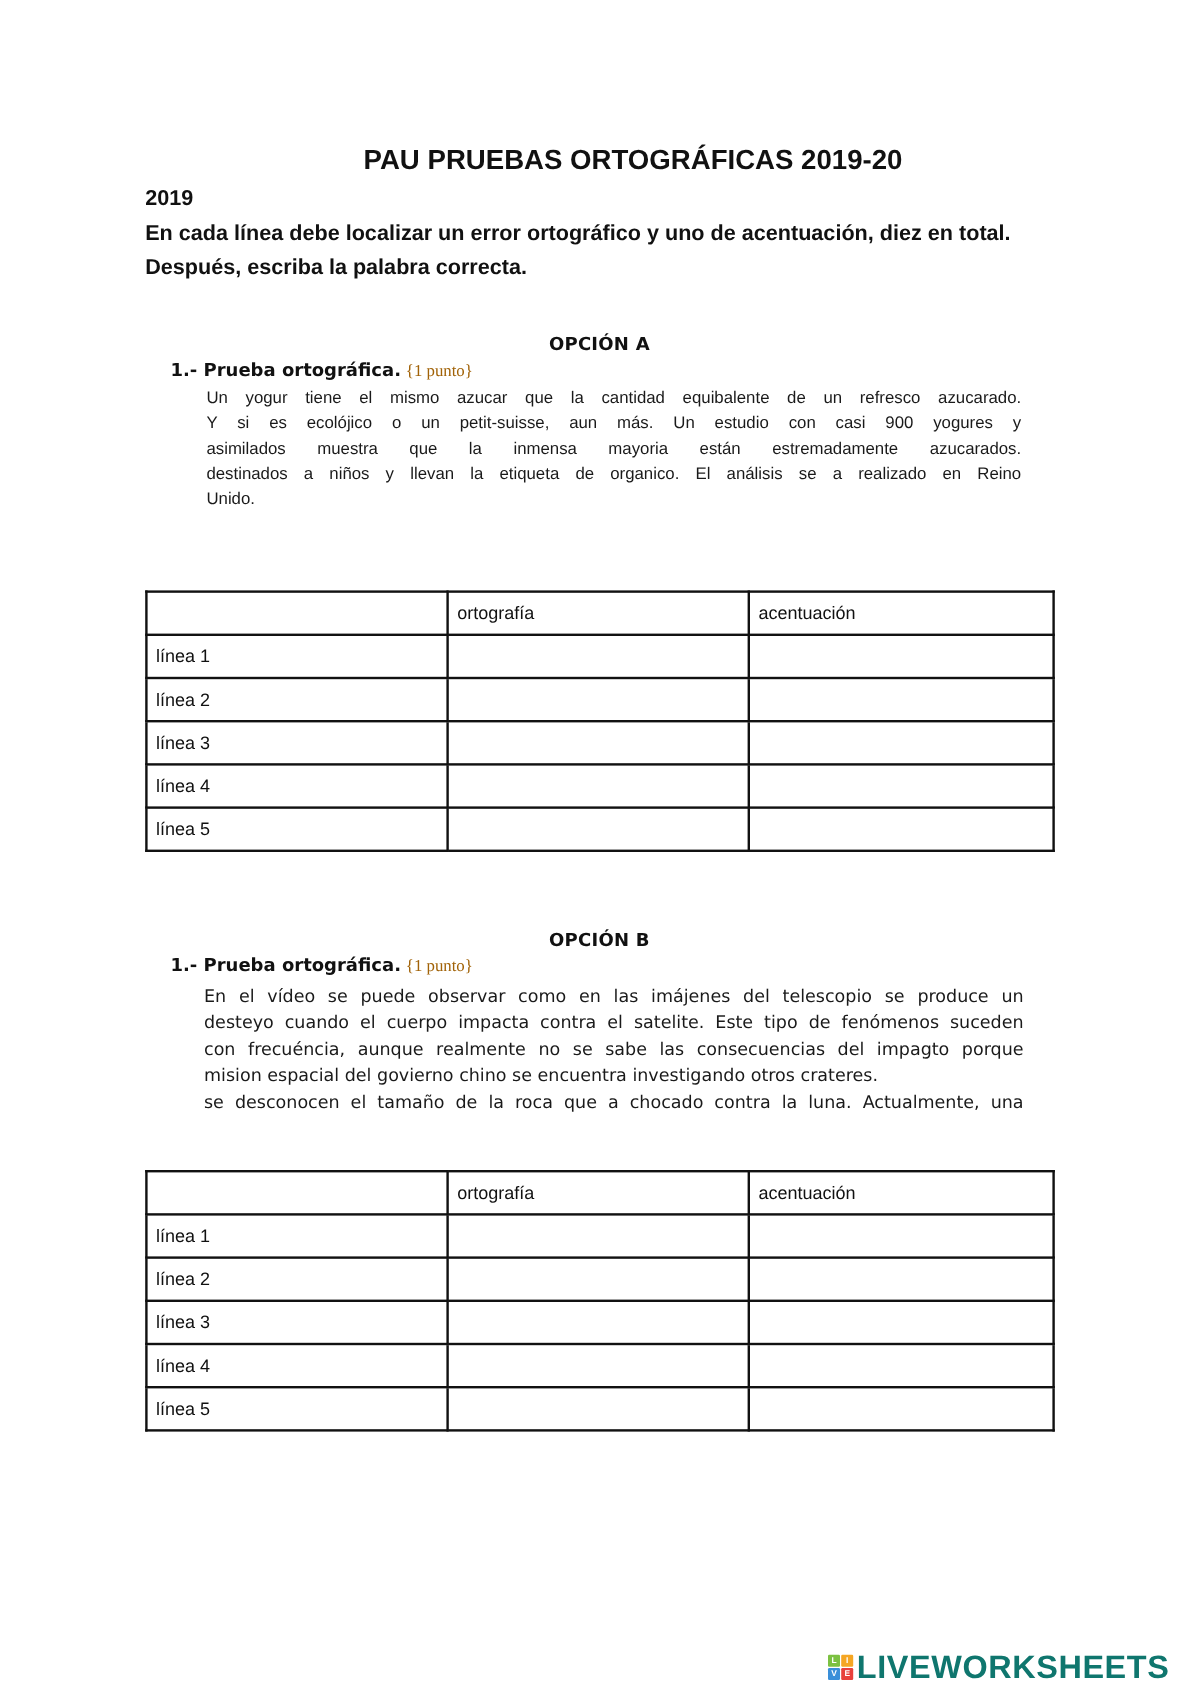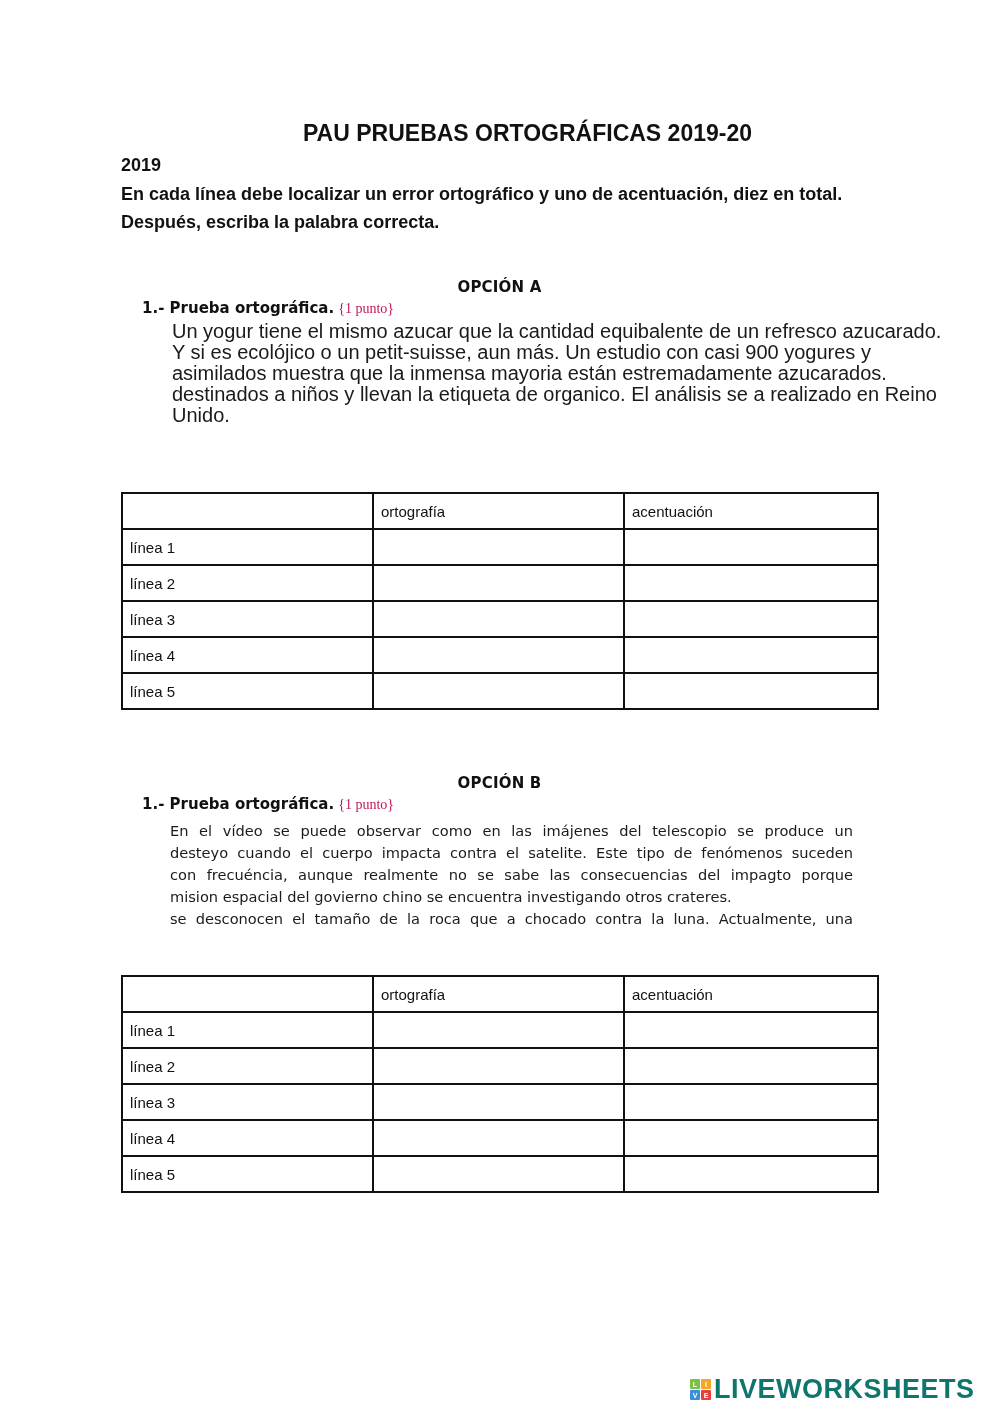--- a/index.html
+++ b/index.html
@@ -4,23 +4,23 @@
   <style>
     html, body { margin: 0; padding: 0; background: #ffffff; }
     body { width: 999px; height: 1412px; position: relative; overflow: hidden; font-family: "Liberation Sans", sans-serif; color: #111; }
 
     .title { position: absolute; top: 120px; left: 0; width: 999px; text-align: center; font-size: 23px; font-weight: bold; letter-spacing: 0px; padding-left: 28px; }
     .year { position: absolute; top: 155px; left: 121px; font-size: 18px; font-weight: bold; }
     .instructions { position: absolute; top: 180px; left: 121px; width: 760px; font-size: 18px; font-weight: bold; line-height: 28px; }
 
     .option-heading { position: absolute; left: 0; width: 999px; text-align: center; font-family: "DejaVu Sans", sans-serif; font-size: 15px; font-weight: bold; letter-spacing: 0.2px; }
     .exercise-title { position: absolute; left: 142px; font-family: "DejaVu Sans", sans-serif; font-size: 15px; font-weight: bold; }
-    .exercise-title .points { font-family: "Liberation Serif", serif; font-weight: normal; font-size: 14px; margin-left: 4px; color: #be185d; }
+    .exercise-title .points { font-family: "Liberation Serif", serif; font-weight: normal; font-size: 14px; margin-left: 4px; color: #a16207; }
 
-    .passage { position: absolute; left: 172px; width: 679px; font-size: 20px; line-height: 21px; text-align: justify; color: #1a1a1a; }
+    .passage { position: absolute; left: 172px; width: 679px; font-size: 14px; line-height: 21px; text-align: justify; color: #1a1a1a; }
     .passage .line { display: block; text-align: justify; text-align-last: justify; white-space: nowrap; }
     .passage .line.last { text-align-last: left; }
     .passage-b { font-family: "DejaVu Sans", sans-serif; font-size: 14.6px; line-height: 22px; left: 170px; width: 683px; }
 
     table.answers { position: absolute; left: 121px; width: 756px; border-collapse: collapse; table-layout: fixed; }
     table.answers td { border: 2px solid #111; height: 34px; padding: 0 0 0 7px; font-size: 15px; vertical-align: middle; margin-top: 12px; }
     table.answers col.c1 { width: 251px; }
     table.answers col.c2 { width: 251px; }
     table.answers col.c3 { width: 254px; }
     .answer-cell { cursor: text; }

